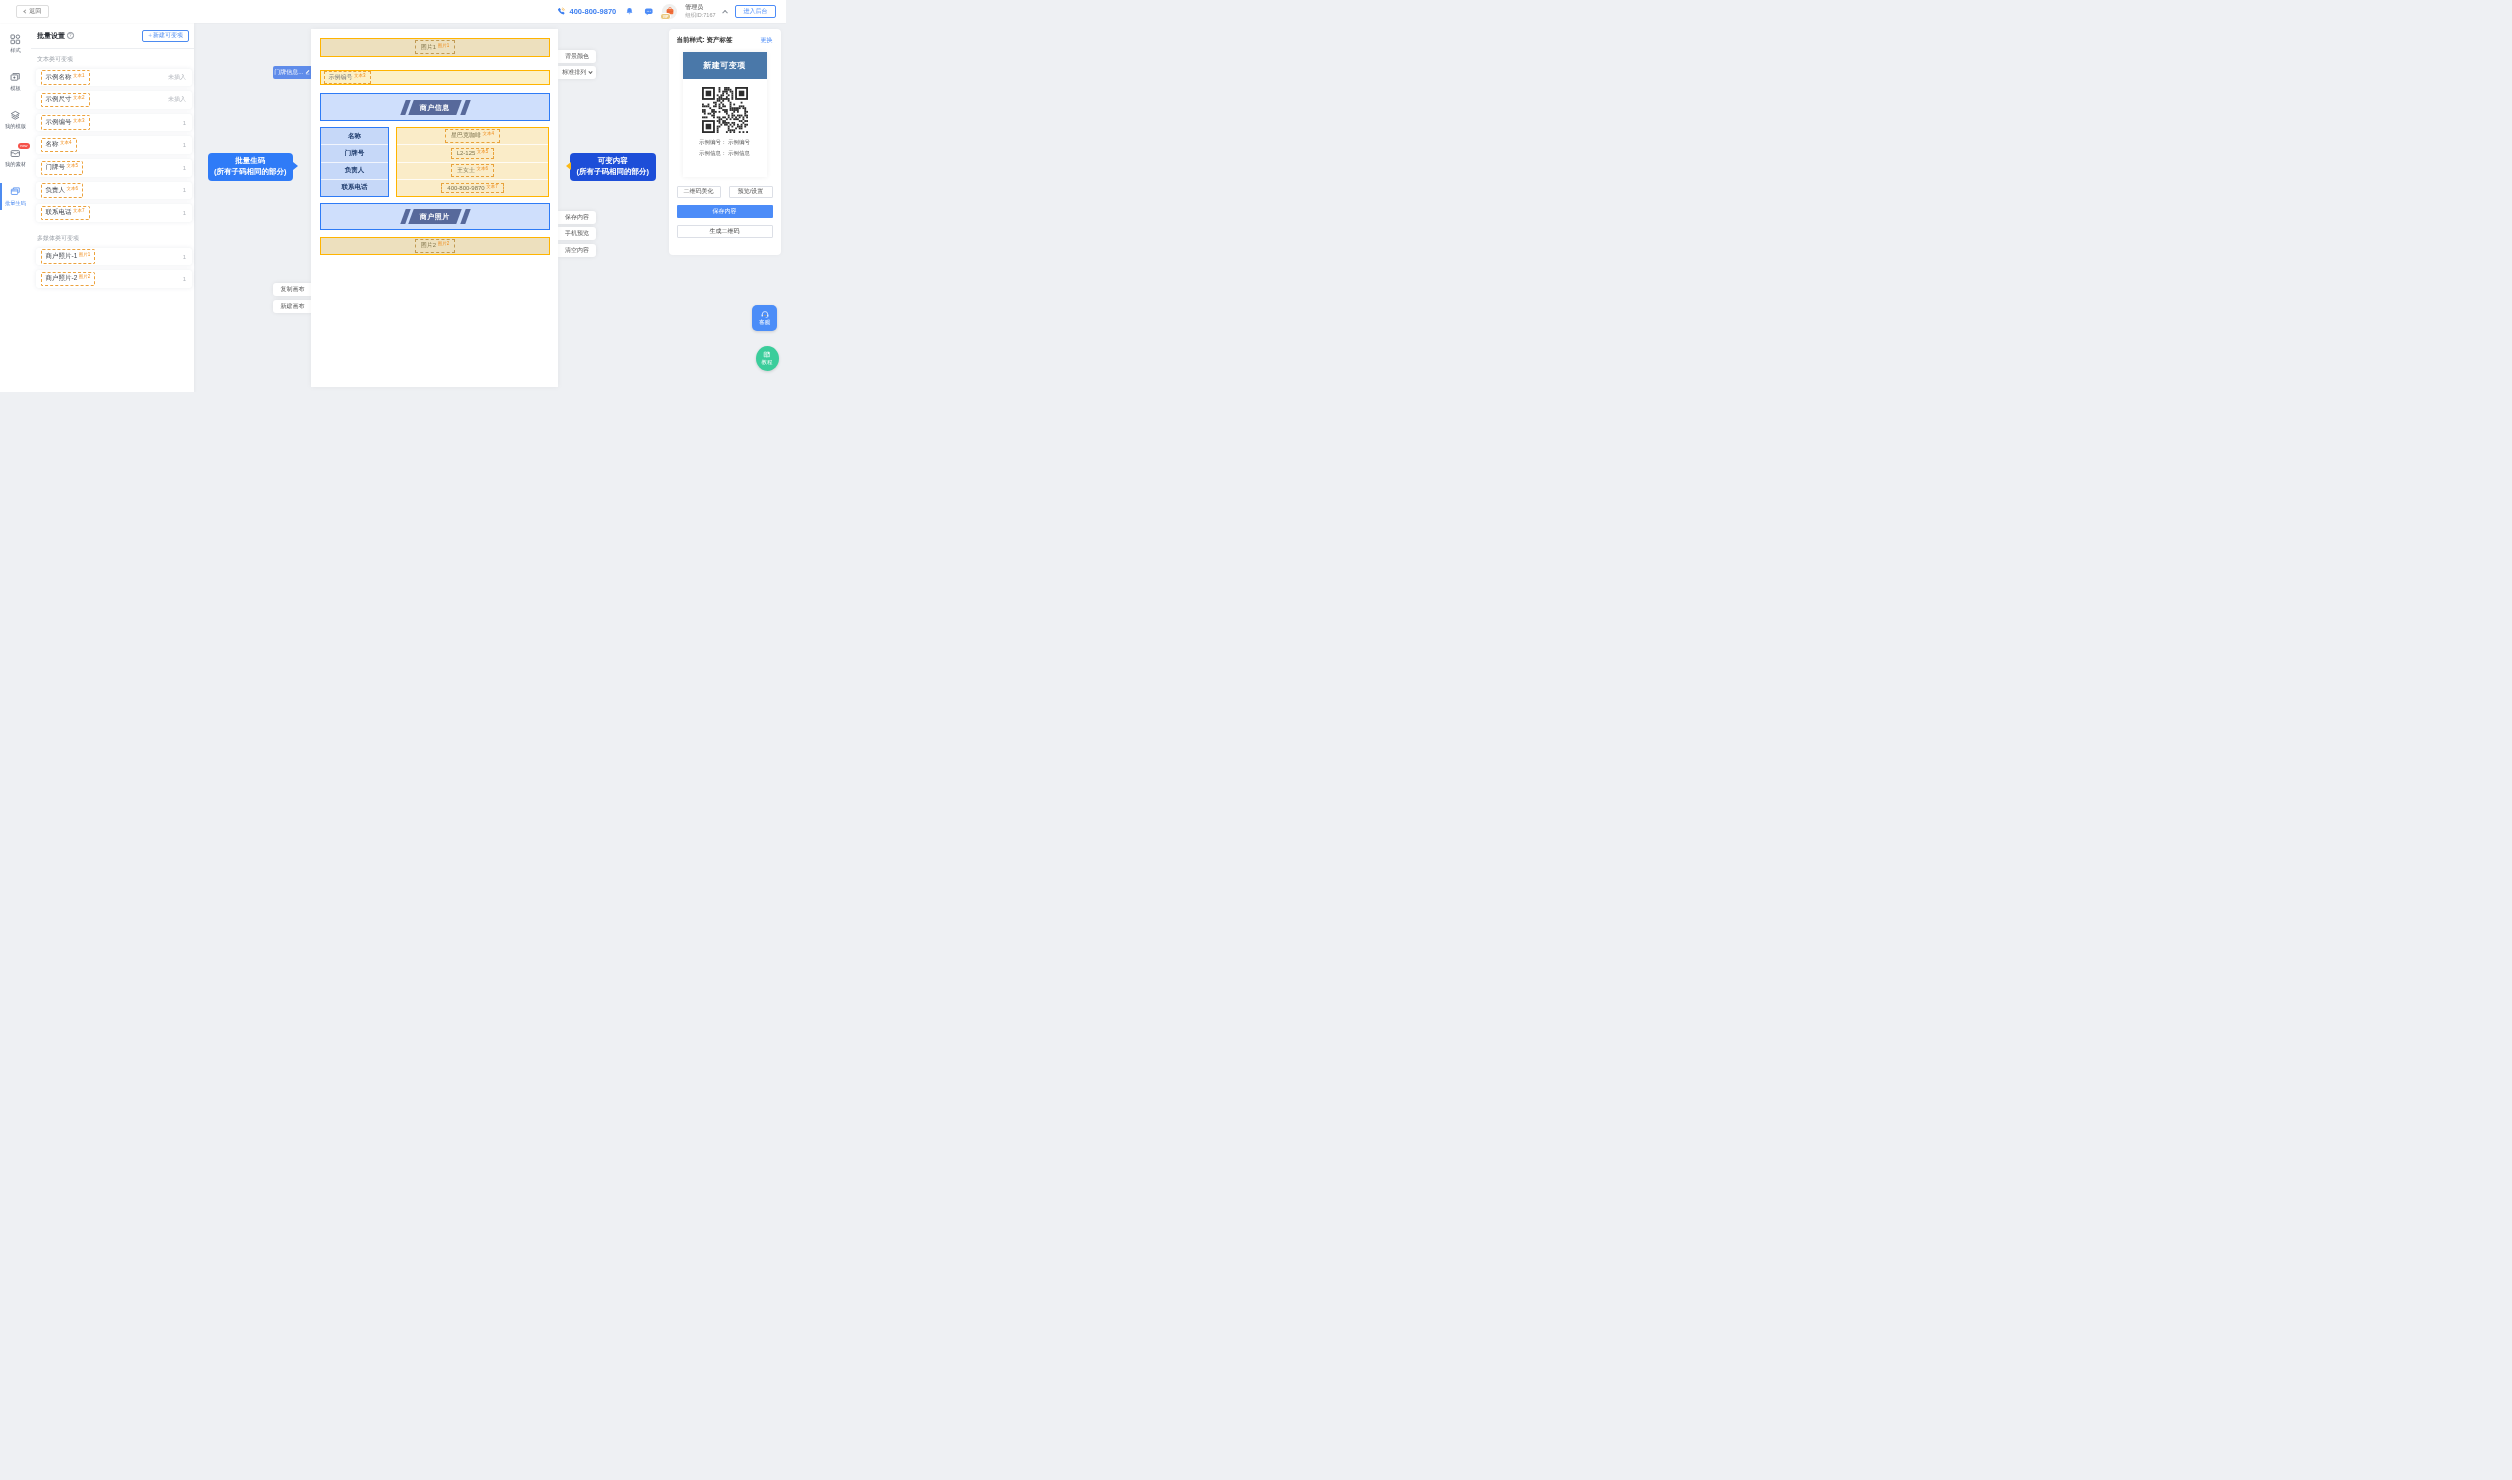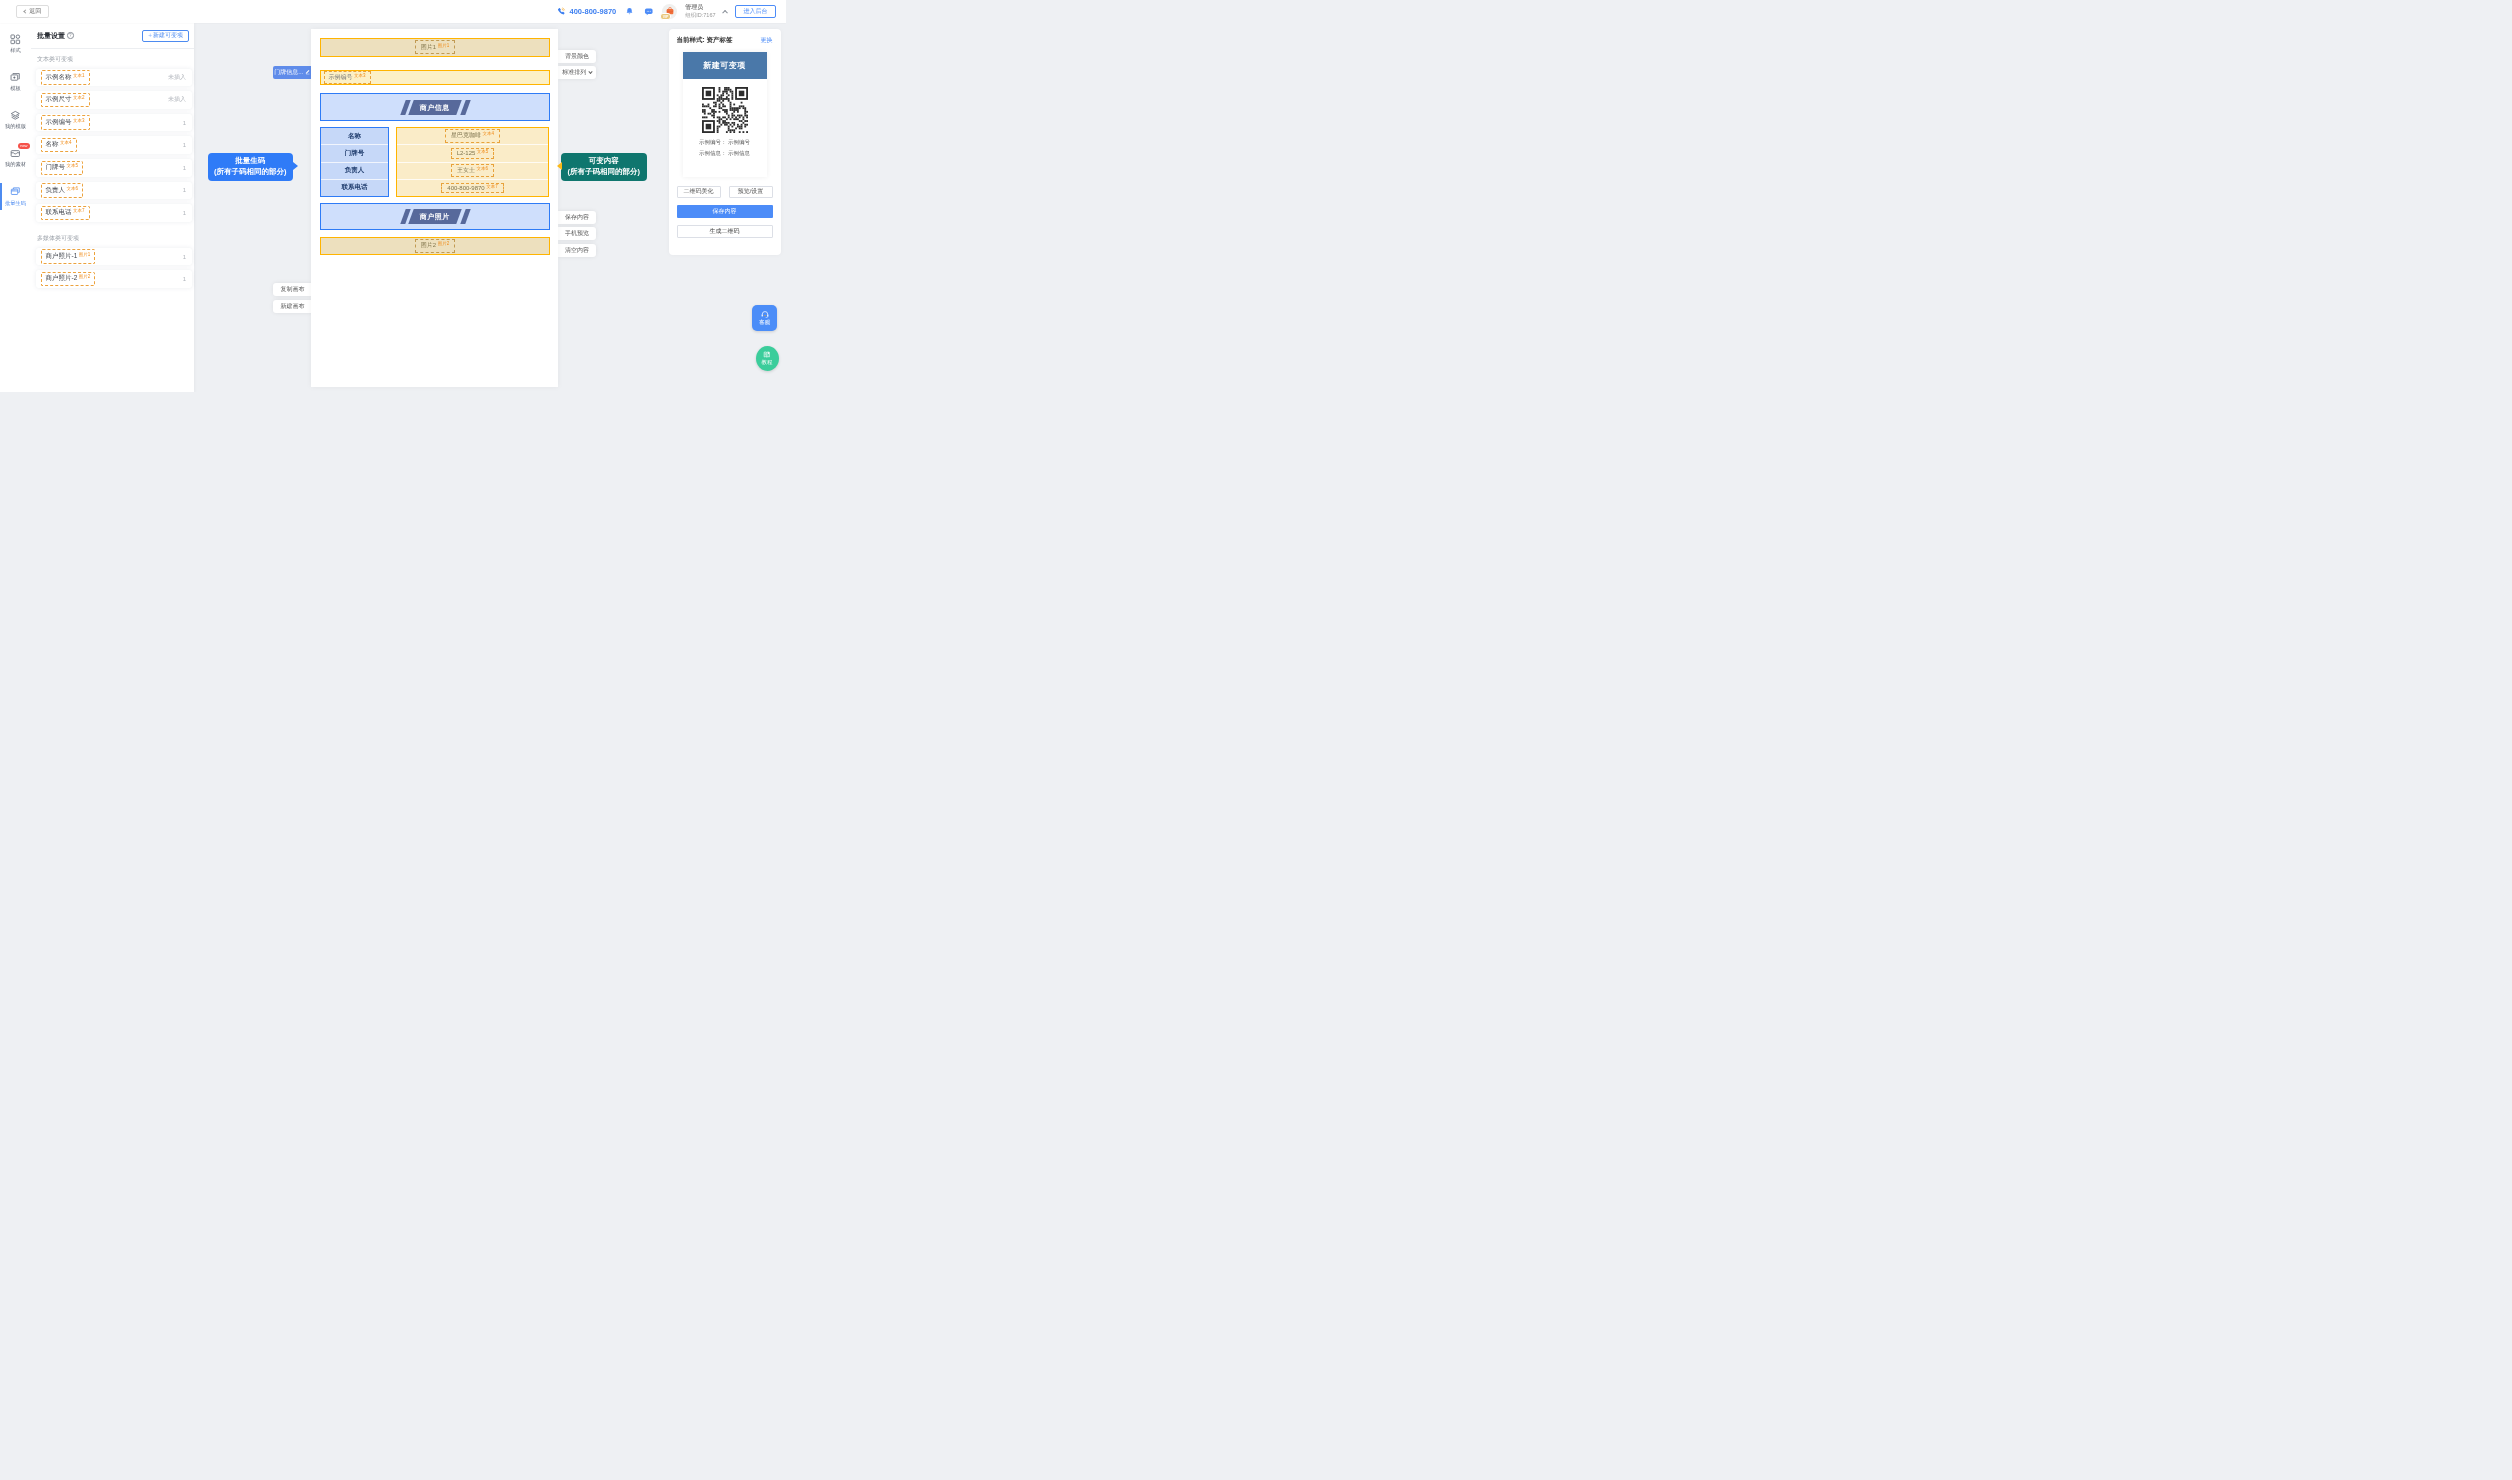--- a/index.html
+++ b/index.html
@@ -72,21 +72,21 @@
   .ov-btn { position:absolute; background:#fff; font-size:6px; color:#555; display:flex; align-items:center; justify-content:center; box-shadow:0 0 4px rgba(0,0,0,.08); cursor:pointer; z-index:1; }
   .ov-left { left:79px; width:39px; height:13px; border-radius:3px 0 0 3px; }
   .ov-right { left:364px; width:38px; height:13px; border-radius:0 3px 3px 0; }
   .door-tag { position:absolute; left:79px; top:43px; width:39px; height:13px; background:#5F8CEA; border-radius:2px 0 0 2px; color:#fff; font-size:6px; display:flex; align-items:center; justify-content:center; gap:2px; z-index:2; cursor:pointer; }
   .chev-down { width:3px; height:3px; border-right:0.8px solid #666; border-bottom:0.8px solid #666; transform:rotate(45deg) translate(-0.5px,-0.5px); display:inline-block; margin-left:2.5px; }
 
   
   .callout { position:absolute; top:130px; padding:3.5px 6.5px; border-radius:4px; color:#fff; font-weight:bold; font-size:7.5px; line-height:1.4; text-align:center; z-index:3; }
   .callout.blue { left:13.6px; background:#2F7BF7; }
   .callout.blue::after { content:""; position:absolute; right:-4.5px; top:50%; margin-top:-4.5px; border-left:5.5px solid #2F7BF7; border-top:4.5px solid transparent; border-bottom:4.5px solid transparent; }
-  .callout.orange { left:367px; background:#0f766e; }
+  .callout.orange { left:376px; background:#1d4ed8; }
   .callout.orange::before { content:""; position:absolute; left:-4.5px; top:50%; margin-top:-4.5px; border-right:5.5px solid #FBB917; border-top:4.5px solid transparent; border-bottom:4.5px solid transparent; }
 
   
   .right-panel { width:112px; flex:none; margin:6.5px 5.5px 0 0; background:#fff; border-radius:4px; height:226px; padding:7px 8px; box-shadow:0 0 5px rgba(0,0,0,.04); align-self:flex-start; }
   .rp-head { display:flex; align-items:center; justify-content:space-between; }
   .rp-style { font-size:6.5px; color:#333; font-weight:bold; }
   .rp-change { font-size:6px; color:#4C8CF8; cursor:pointer; }
   .sample-card { width:84px; margin:7px auto 0; background:#fff; box-shadow:0 0 5px rgba(0,0,0,.07); height:125px; }
   .sample-head { height:27px; background:#4A78A9; color:#fff; font-size:8px; font-weight:bold; display:flex; align-items:center; justify-content:center; letter-spacing:0.5px; }
   .qr-box { width:46px; margin:8px auto 6px; }

